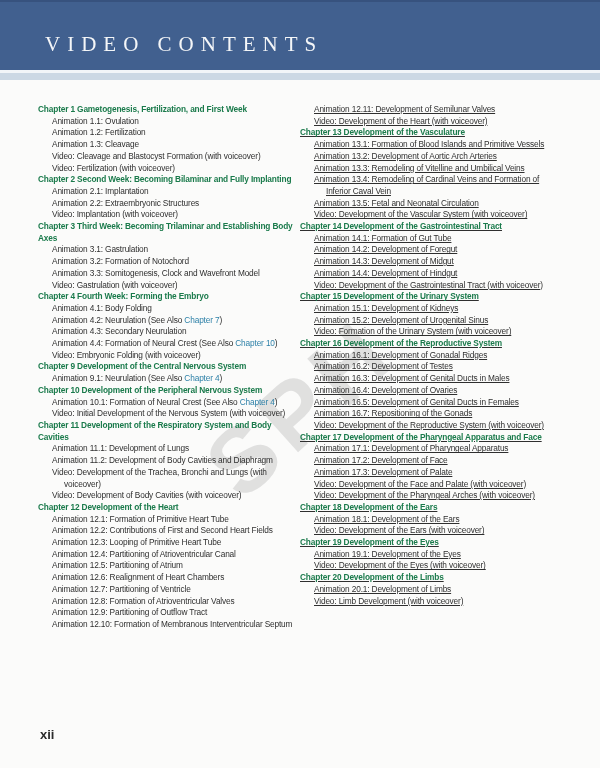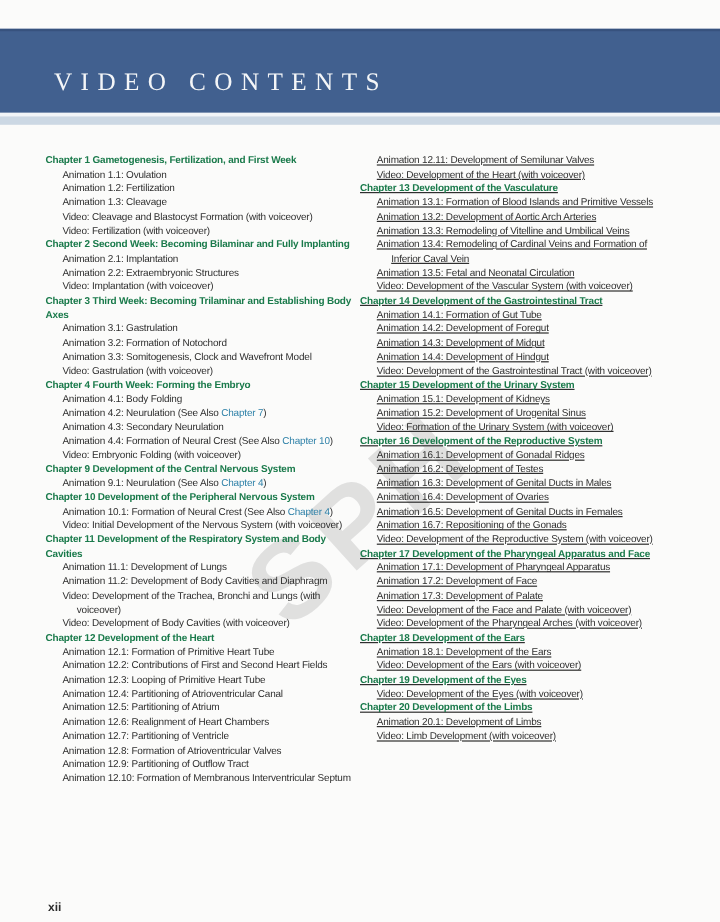--- a/index.html
+++ b/index.html
@@ -2,21 +2,21 @@
 <html style="--band-color: #41608f; --band-top-color: #37527e; --strip-light: #f2f5f8; --strip-color: #ccd8e4; --heading-color: #1a7a4b; --link-color: #2e81a8; --text-color: #2f2f2f;"><head>
 <meta charset="utf-8">
 <style>
   html,body{margin:0;padding:0;}
   body{
     width:600px;height:768px;
     background:#fbfbfa;
     font-family:"Liberation Sans", sans-serif;
     position:relative;overflow:hidden;
   }
-  .page{position:absolute;inset:0;margin-top:24px;}
+  .page{position:absolute;inset:0;}
 
   
   .band{
     position:absolute;top:0;left:0;right:0;height:70px;
     background:var(--band-color,#41608f);
     border-top:2px solid var(--band-top-color,#37527e);
     box-sizing:border-box;
     z-index:2;
   }
   .band h1{
@@ -53,21 +53,21 @@
     color:var(--heading-color,#1a7a4b);
   }
   .item{
     padding-left:26px;
     text-indent:-12px;
   }
   .xref-link{color:var(--link-color,#2e81a8);}
 
   .pageno{
     position:absolute;left:40px;top:727px;
-    font-size:10px;font-weight:bold;color:#2b2b2b;
+    font-size:13px;font-weight:bold;color:#2b2b2b;
     z-index:1;
   }
 </style>
 </head>
 <body>
 
 <div class="page">
 
   <header class="band">
     <h1>VIDEO CONTENTS</h1>
@@ -153,20 +153,21 @@
         <div class="chapter-heading">Chapter 17 Development of the Pharyngeal Apparatus and Face</div>
         <div class="item">Animation 17.1: Development of Pharyngeal Apparatus</div>
         <div class="item">Animation 17.2: Development of Face</div>
         <div class="item">Animation 17.3: Development of Palate</div>
         <div class="item">Video: Development of the Face and Palate (with voiceover)</div>
         <div class="item">Video: Development of the Pharyngeal Arches (with voiceover)</div>
         <div class="chapter-heading">Chapter 18 Development of the Ears</div>
         <div class="item">Animation 18.1: Development of the Ears</div>
         <div class="item">Video: Development of the Ears (with voiceover)</div>
         <div class="chapter-heading">Chapter 19 Development of the Eyes</div>
+        <div class="item">Animation 19.1: Development of the Eyes</div>
         <div class="item">Video: Development of the Eyes (with voiceover)</div>
         <div class="chapter-heading">Chapter 20 Development of the Limbs</div>
         <div class="item">Animation 20.1: Development of Limbs</div>
         <div class="item">Video: Limb Development (with voiceover)</div>
       </div>
   </main>
 
   <footer class="pageno">xii</footer>
 
 </div>

